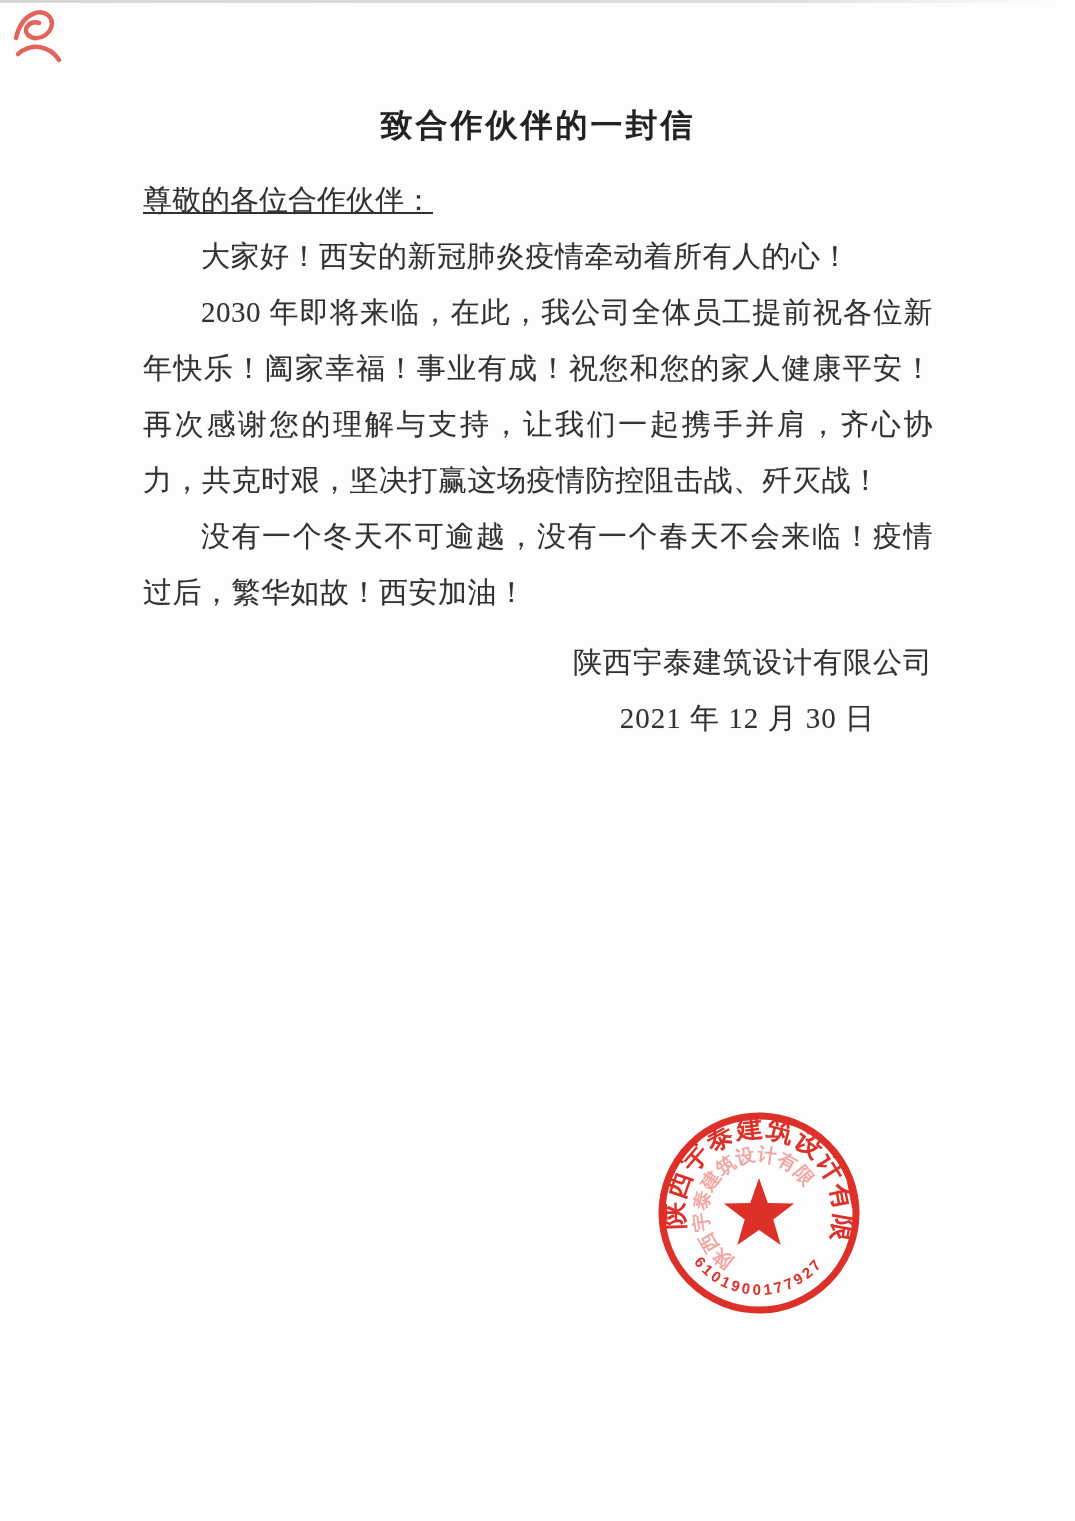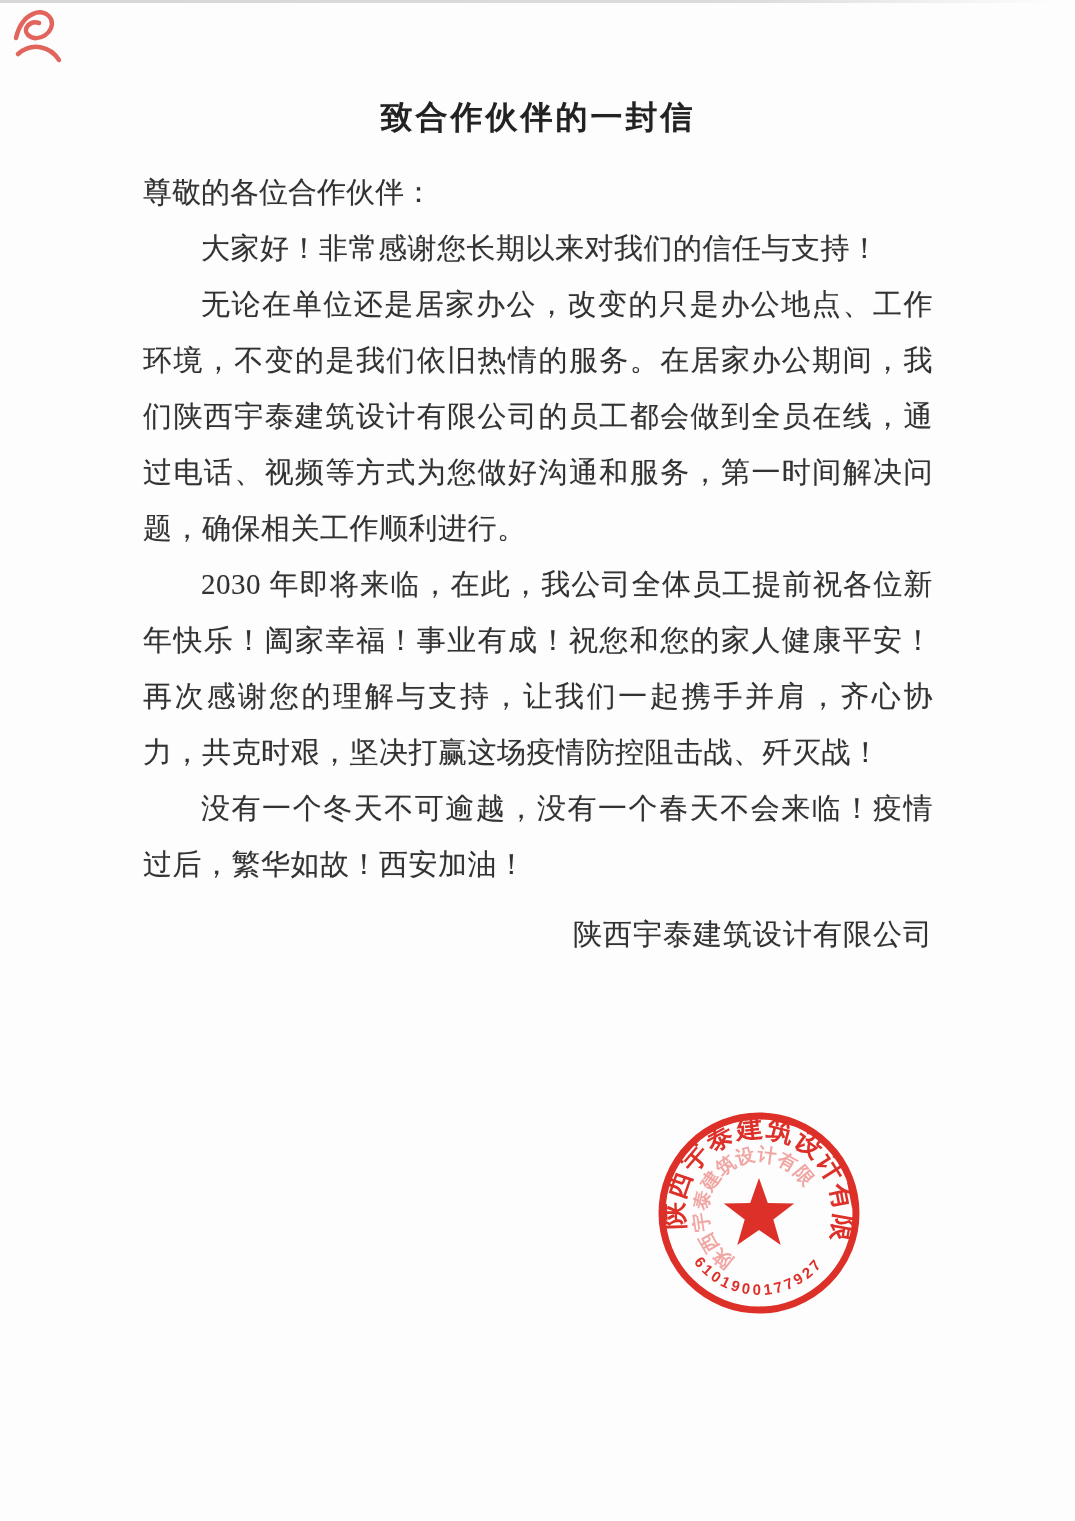--- a/index.html
+++ b/index.html
@@ -26,23 +26,23 @@
     text-shadow: 0 0 1px rgba(70,70,70,.28);
   }
   .title {
     font-family: "Liberation Sans", "DejaVu Sans", sans-serif;
     font-weight: bold;
     font-size: 32px;
     line-height: 42px;
     letter-spacing: 3px;
     text-align: center;
     color: #222;
-    margin: 4px;
+    margin: 12px;
   }
-  .salutation { margin-top: 26px; }
+  .salutation { margin-top: 26px; text-decoration: underline; }
   .body-text p {
     margin: 0;
     text-indent: 2em;
     text-align: justify;
     letter-spacing: 0.5px;
   }
   .signature-block { margin-top: 14px; text-align: right; }
   .signature { letter-spacing: 1px; }
   .date-line { padding-right: 58px; letter-spacing: 1px; }
   .stamp {
@@ -68,28 +68,28 @@
     </g>
   </svg>
 
   <div class="letter">
     <h1 class="title">致合作伙伴的一封信</h1>
 
     <div class="salutation">尊敬的各位合作伙伴：</div>
 
     <div class="body-text">
 
-    <p>大家好！非常感谢您长期以来对我们的信任与支持！</p>
-        <p>无论在单位还是居家办公，改变的只是办公地点、工作环境，不变的是我们依旧热情的服务。在居家办公期间，我们陕西宇泰建筑设计有限公司的员工都会做到全员在线，通过电话、视频等方式为您做好沟通和服务，第一时间解决问题，确保相关工作顺利进行。</p>
+    <p>大家好！西安的新冠肺炎疫情牵动着所有人的心！</p>
         <p>2030 年即将来临，在此，我公司全体员工提前祝各位新年快乐！阖家幸福！事业有成！祝您和您的家人健康平安！再次感谢您的理解与支持，让我们一起携手并肩，齐心协力，共克时艰，坚决打赢这场疫情防控阻击战、歼灭战！</p>
         <p>没有一个冬天不可逾越，没有一个春天不会来临！疫情过后，繁华如故！西安加油！</p>
       </div>
 
     <div class="signature-block">
       <div class="signature">陕西宇泰建筑设计有限公司</div>
+      <div class="date-line">2021 年 12 月 30 日</div>
     </div>
   </div>
 
   <svg class="stamp" viewBox="0 0 210 210">
     <defs>
       <path id="arcTop" d="M 30.7 120.8 A 76 76 0 1 1 179.3 120.8"></path>
       <path id="arcTopGhost" d="M 54.1 115.8 A 52 52 0 1 1 155.9 115.8"></path>
       <path id="arcBottom" d="M 34.0 146.0 A 82 82 0 0 0 176.0 146.0"></path>
     </defs>
 

